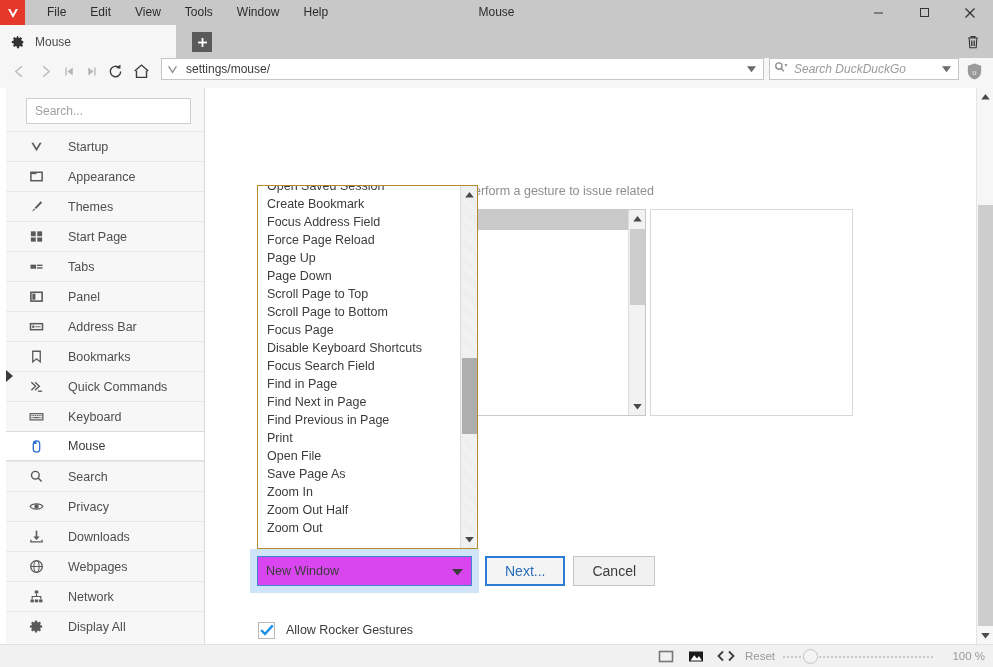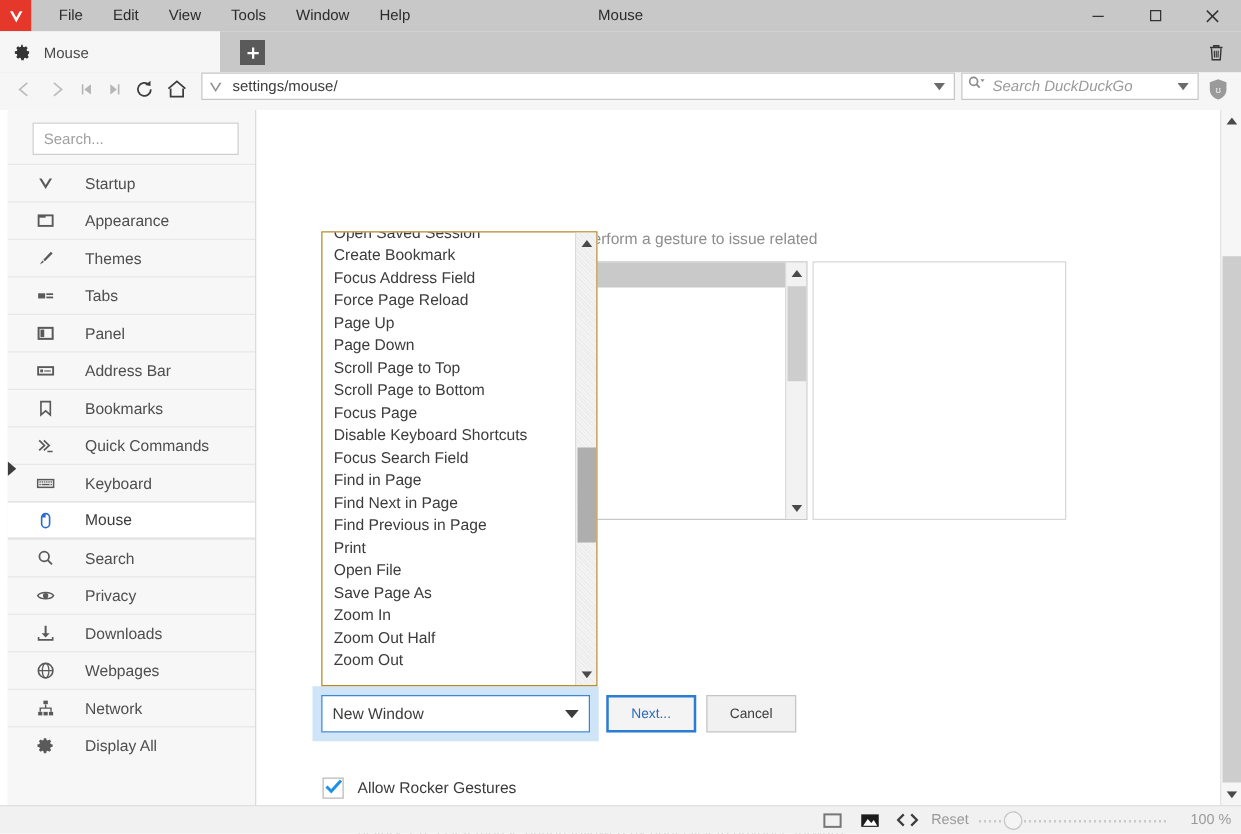--- a/index.html
+++ b/index.html
@@ -156,26 +156,26 @@
   .dd-sb .arrow { height: 17px; display: flex; align-items: center; justify-content: center; }
   .dd-sb .arrow.bot { position: absolute; bottom: 0; left: 0; width: 17px; }
   .dd-sb .thumb { position: absolute; left: 1px; width: 15px; top: 172px; height: 76px; background: #aeaeae; }
 
   
   .selectrow {
     position: absolute; left: 250px; top: 461px; display: flex; align-items: center; gap: 0; z-index: 30;
   }
   .focusring { padding: 7px; background: #cfe4f7; display: inline-block; }
   .selectbox {
-    width: 215px; height: 30px; background: #ffffff; border: 1px solid #3b87d4;
+    width: 215px; height: 30px; background: #d946ef; border: 1px solid #3b87d4;
     display: flex; align-items: center; padding: 0 8px;
   }
   .selectbox .sv { flex: 1 1 auto; font-size: 12.5px; color: #3c3c3c; }
   .btn {
-    height: 30px; padding: 0 18px; font-size: 11px;
+    height: 30px; padding: 0 18px; font-size: 14px;
     display: flex; align-items: center; justify-content: center;
     background: #f1f1f1; border: 1px solid #c5c5c5; color: #3c3c3c;
     white-space: nowrap;
   }
   .btn.primary { border: 2px solid #2b7cd3; color: #2b6cb8; background: #f4f4f4; }
 
   .sec-title {
     position: absolute; font-size: 12.5px; font-weight: bold; color: #3a3a3a;
   }
   .checkrow { position: absolute; left: 258px; top: 533px; display: flex; gap: 11px; }
@@ -380,20 +380,31 @@
     <div class="side-item">
       <span class="sico">
         <svg width="15" height="15" viewBox="0 0 16 16">
             <path d="M12.5 2.5 L6 9.3 L7.4 10.7 L14 4 Z" fill="#5a5a5a"></path>
             <path d="M5.3 10 L3 13.5 L6.6 11.3 Z" fill="#5a5a5a"></path>
           </svg>
       </span>
       <span>Themes</span>
     </div>
 
+    <div class="side-item">
+      <span class="sico">
+        <svg width="15" height="15" viewBox="0 0 16 16">
+            <rect x="2" y="2.5" width="5.2" height="5.2" fill="#5a5a5a"></rect>
+            <rect x="8.8" y="2.5" width="5.2" height="5.2" fill="#5a5a5a"></rect>
+            <rect x="2" y="9" width="5.2" height="4.5" fill="#5a5a5a"></rect>
+            <rect x="8.8" y="9" width="5.2" height="4.5" fill="#5a5a5a"></rect>
+          </svg>
+      </span>
+      <span>Start Page</span>
+    </div>
 
     <div class="side-item">
       <span class="sico">
         <svg width="15" height="15" viewBox="0 0 16 16">
             <rect x="1.6" y="6" width="6" height="4.4" fill="#5a5a5a"></rect>
             <rect x="8.6" y="6" width="5.8" height="1.5" fill="#5a5a5a"></rect>
             <rect x="8.6" y="8.8" width="5.8" height="1.5" fill="#5a5a5a"></rect>
           </svg>
       </span>
       <span>Tabs</span>

